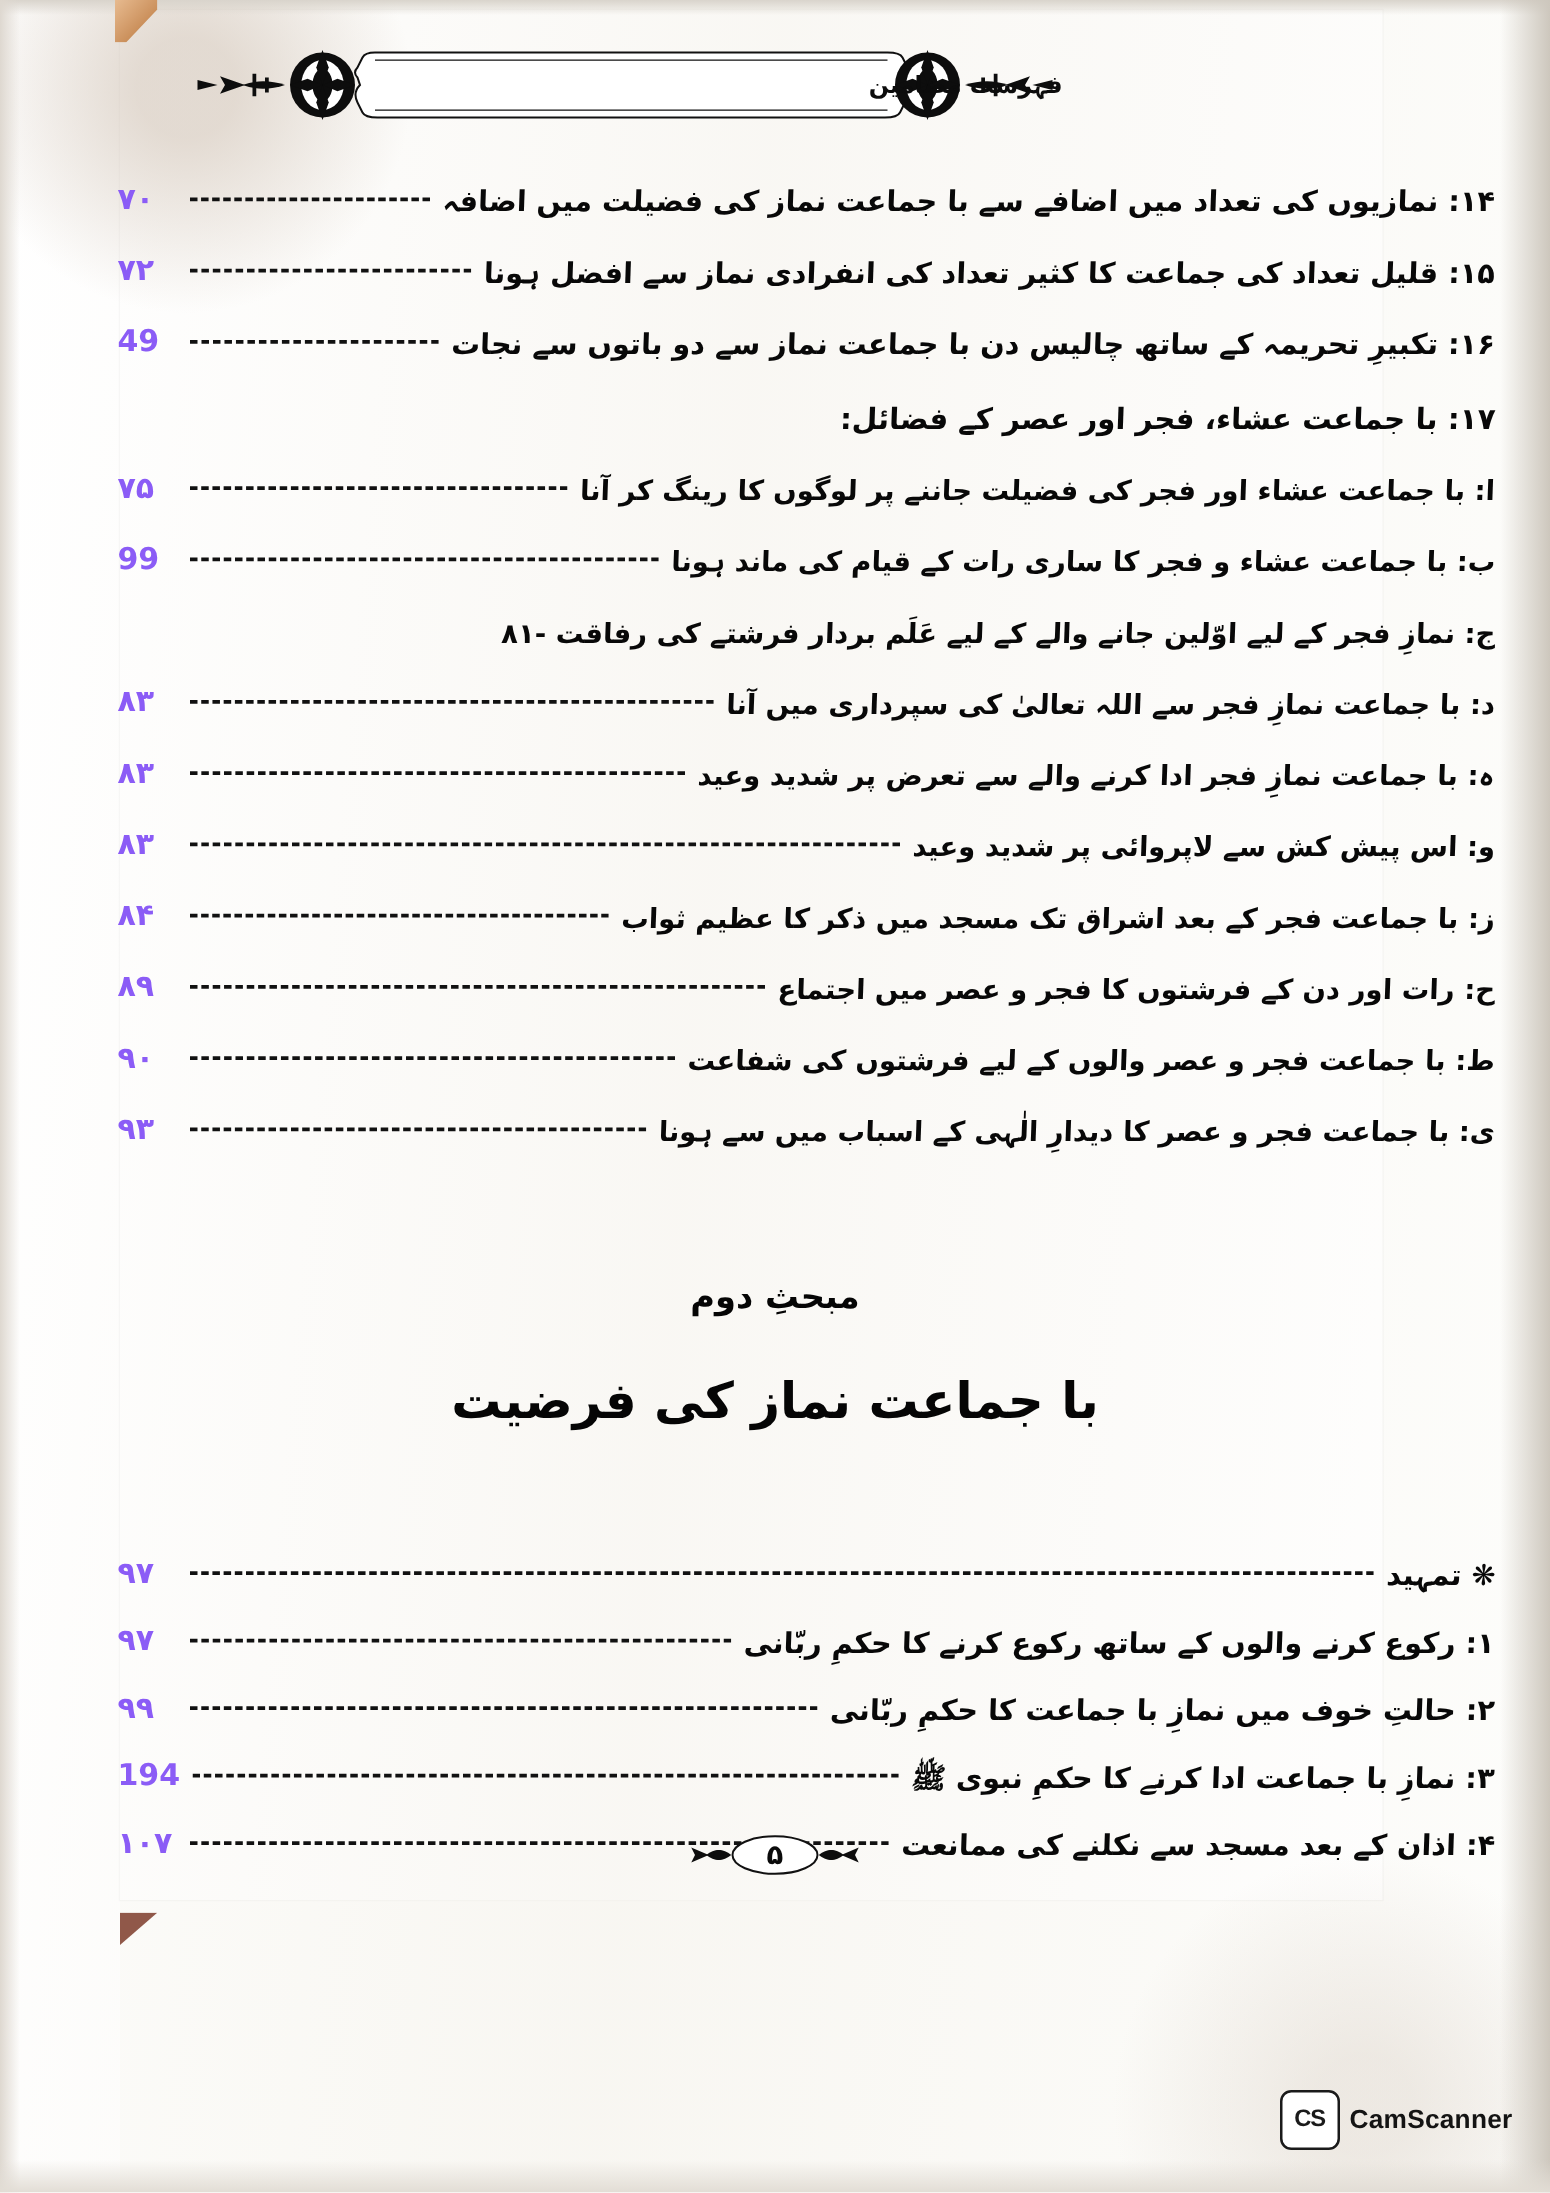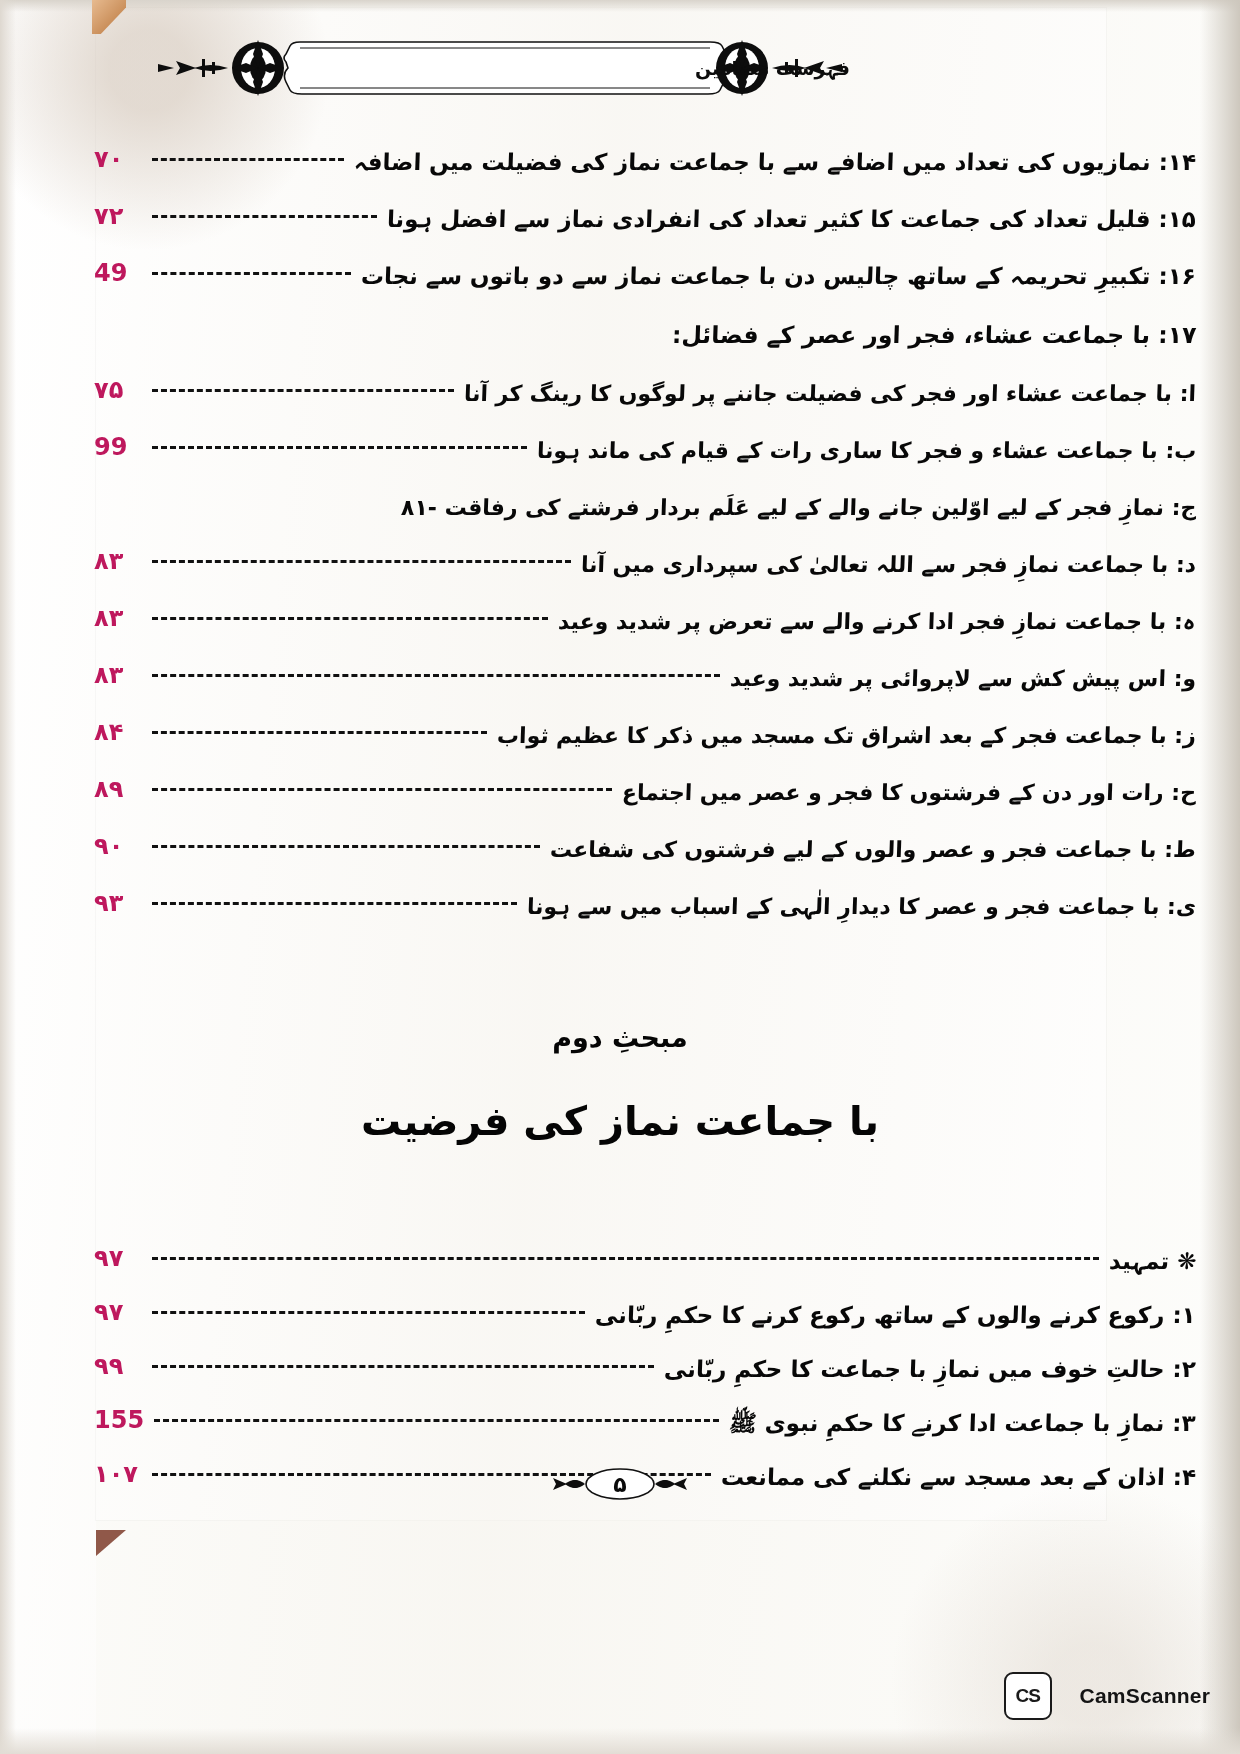--- a/index.html
+++ b/index.html
@@ -91,21 +91,21 @@
     margin:0 4px 6px 4px;
     overflow:hidden;
   }
   .row .leader::before{
     content:"";
     position:absolute;left:0;right:0;top:11px;
     border-top:3px dashed #111;
   }
   .row .pageno{
     flex:0 0 auto;
-    font-size:24px;font-weight:700;color:#be185d;
+    font-size:24px;font-weight:700;color:#8b5cf6;
     min-width:48px;text-align:left;
     direction:rtl;
     padding-bottom:2px;
   }
   .row.sub .label{font-size:22px;}
   .row.head-line{height:60px;}
   .row.head-line .label{font-size:23.5px;}
 
   
   .row.compact{height:54px;}
@@ -136,21 +136,21 @@
   .footer-orn svg{position:absolute;left:0;top:0;}
   .footer-num{
     position:relative;
     font-size:22px;font-weight:700;color:#0a0a0a;
     direction:rtl;
   }
 
   
   .camscanner{
     position:absolute;right:30px;bottom:34px;
-    display:flex;align-items:center;gap:28px;
+    display:flex;align-items:center;gap:8px;
   }
   .cs-badge{
     width:44px;height:44px;border-radius:9px;
     background:#ffffff;border:2.5px solid #1a1a1a;
     display:flex;align-items:center;justify-content:center;
     font-weight:800;font-size:19px;color:#1a1a1a;
     letter-spacing:-1px;
     font-family:"Liberation Sans",sans-serif;
   }
   .cs-text{
@@ -315,21 +315,21 @@
 
     <div class="row compact">
       <span class="label">۲: حالتِ خوف میں نمازِ با جماعت کا حکمِ ربّانی</span>
       <span class="leader"></span>
       <span class="pageno">۹۹</span>
     </div>
 
     <div class="row compact">
       <span class="label">۳: نمازِ با جماعت ادا کرنے کا حکمِ نبوی ﷺ</span>
       <span class="leader"></span>
-      <span class="pageno">155</span>
+      <span class="pageno">194</span>
     </div>
 
     <div class="row compact">
       <span class="label">۴: اذان کے بعد مسجد سے نکلنے کی ممانعت</span>
       <span class="leader"></span>
       <span class="pageno">۱۰۷</span>
     </div>
   </div>
 
   <div class="footer-orn">

